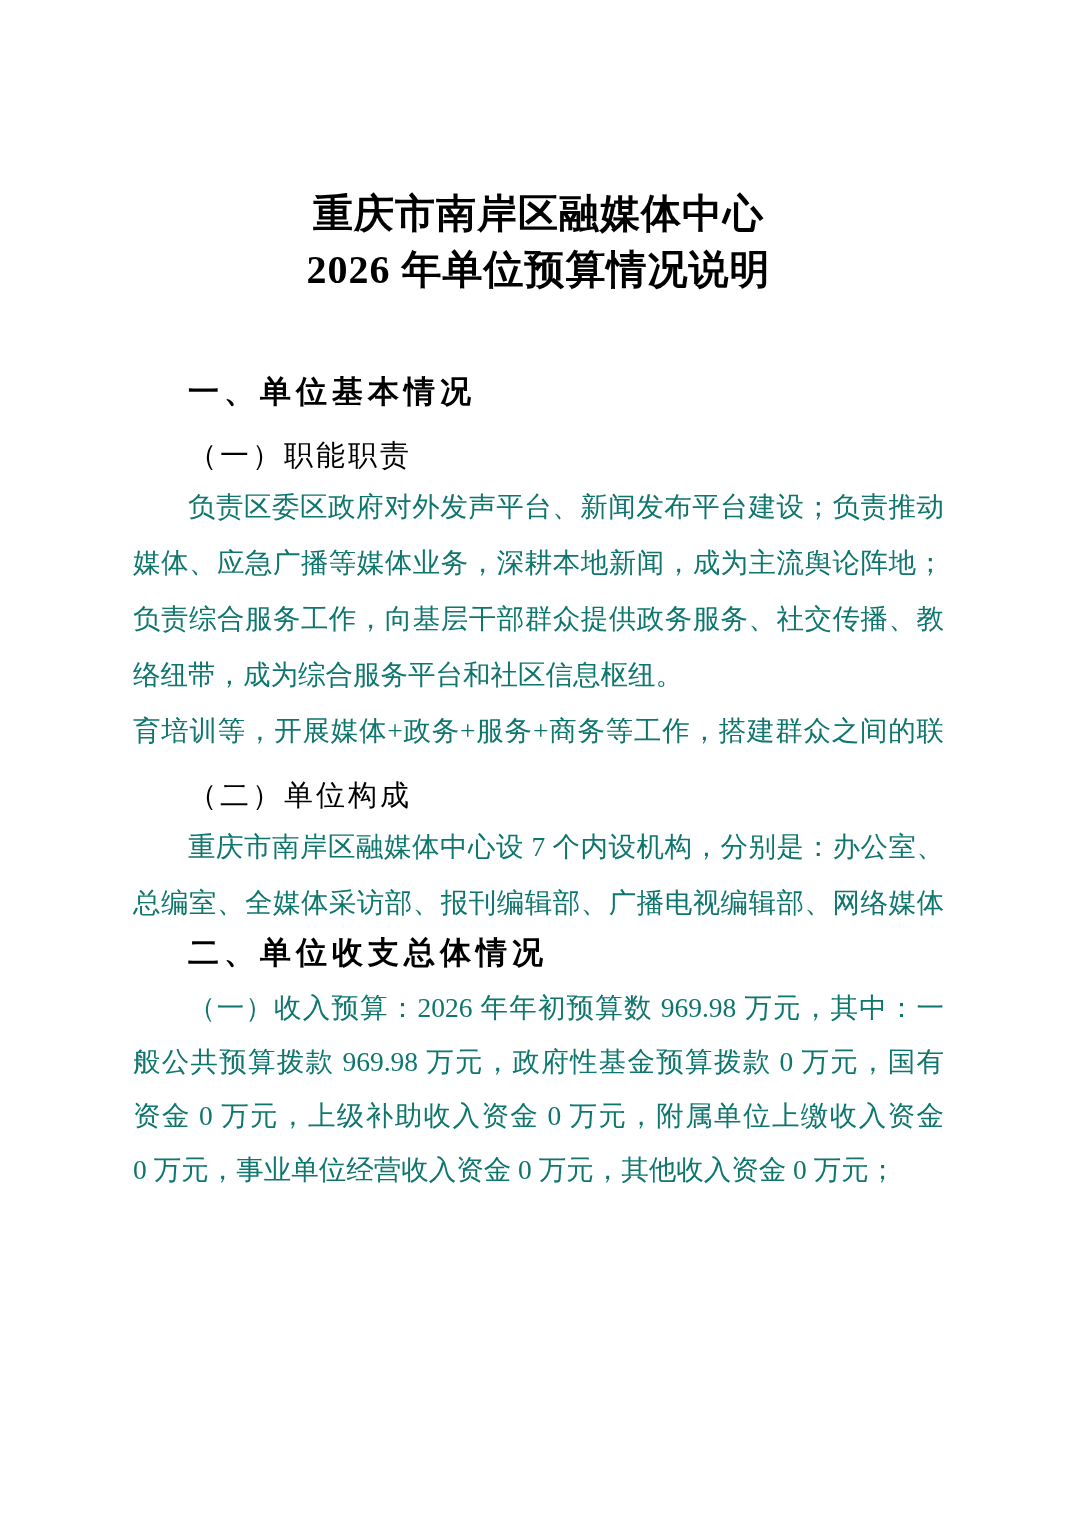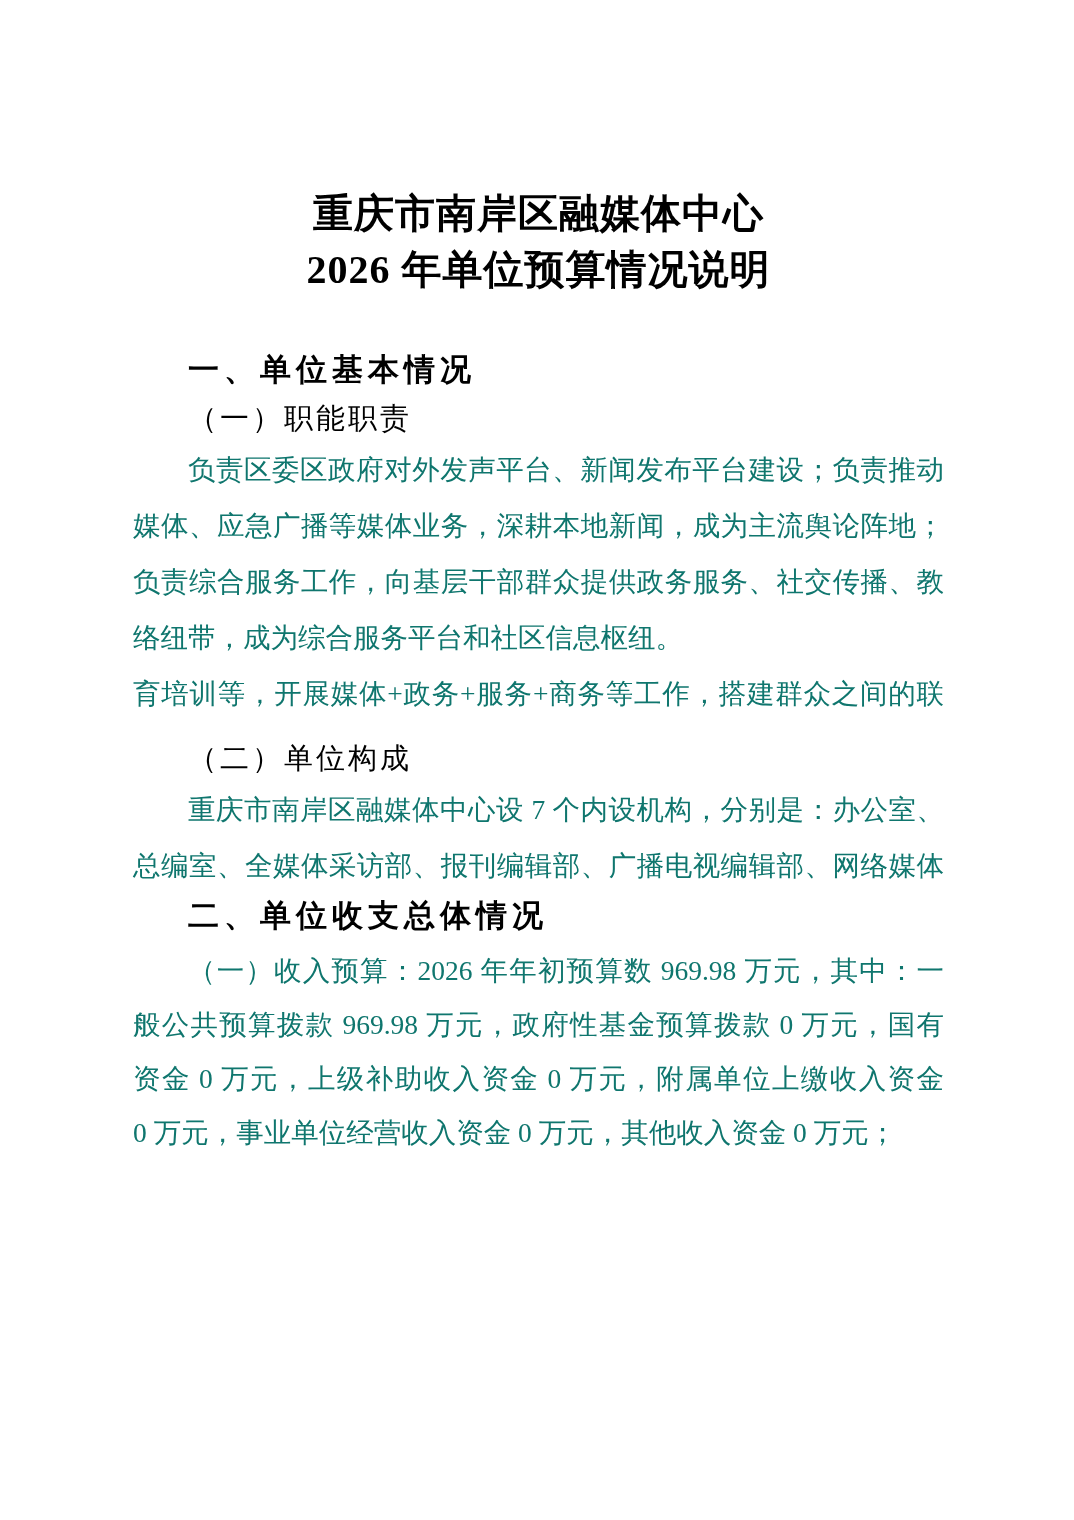--- a/index.html
+++ b/index.html
@@ -26,31 +26,31 @@
     letter-spacing: 1px;
   }
   .sec-heading {
     font-family: "Liberation Sans", "DejaVu Sans", sans-serif;
     font-weight: 700;
     font-size: 31px;
     line-height: 44px;
     letter-spacing: 5px;
     padding-left: 55px;
   }
-  .h1 { margin-top: 50px; }
+  .h1 { margin-top: 72px; }
   .h2 { }
   .sub-heading {
     font-family: "Liberation Serif", "DejaVu Serif", serif;
     font-weight: 400;
     font-size: 29px;
     line-height: 44px;
     letter-spacing: 3px;
     padding-left: 55px;
   }
-  .sub1 { margin-top: 4px; }
+  .sub1 { margin-top: 19px; }
   .sub2 { margin-top: 14px; }
   .para { margin-top: 2px; }
   .para.p3 { margin-top: 6px; }
   .bl {
     font-size: 27.5px;
     line-height: 56px;
     text-align: justify;
     color: #0f766e;
   }
   .para.p3 .bl { line-height: 54px; }

